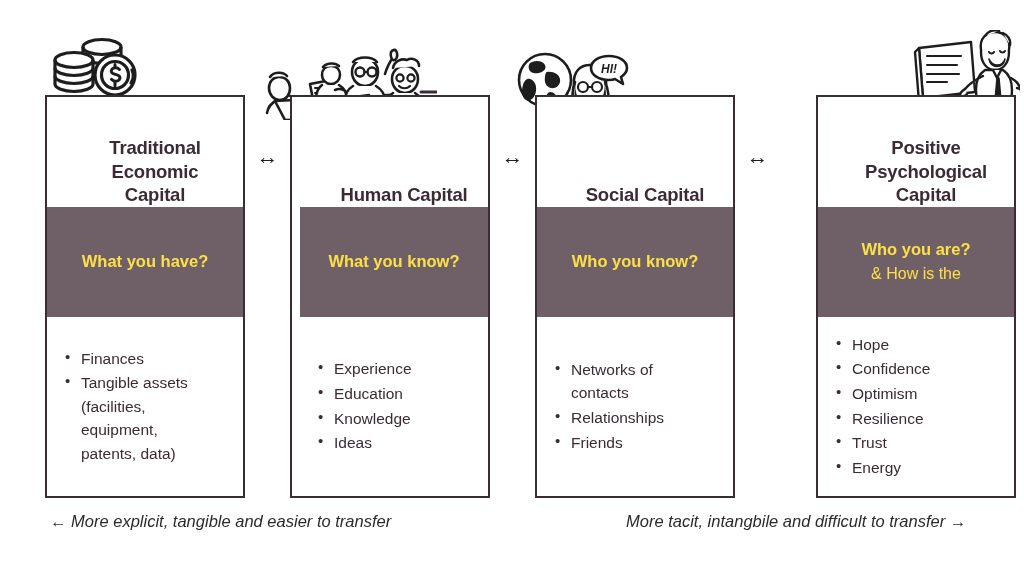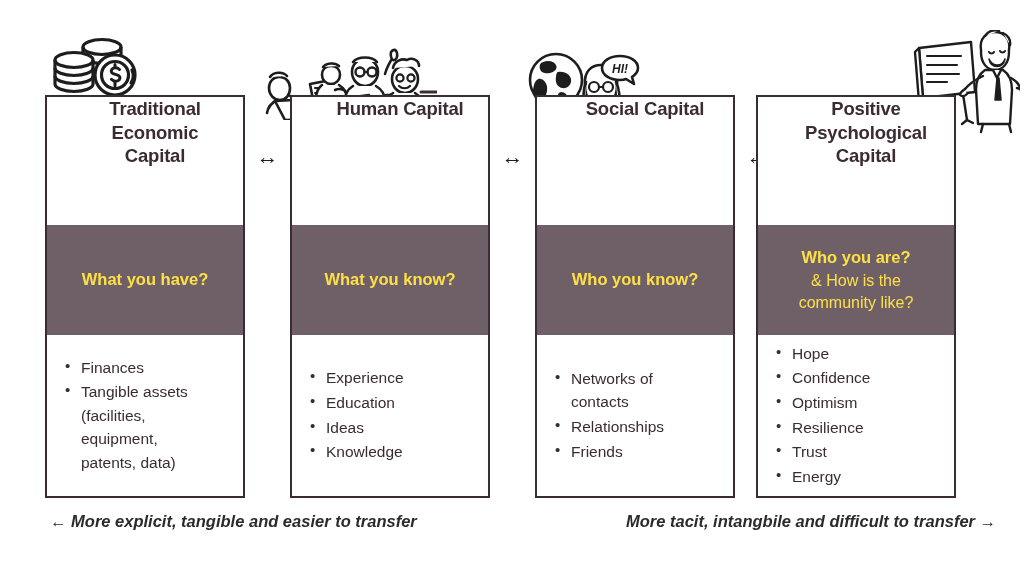--- a/index.html
+++ b/index.html
@@ -27,29 +27,29 @@
     top: 95px;
     width: 200px;
     height: 403px;
     border: 2px solid #3B2B33;
     background: #ffffff;
     box-sizing: border-box;
     display: flex;
     flex-direction: column;
   }
   .col-1 { left: 45px; }
-  .col-2 { left: 290px; }
+  .col-2 { left: 290px; padding-left: 8px; }
   .col-3 { left: 535px; }
-  .col-4 { left: 756px; }
+  .col-4 { left: 816px; }
 
   .col-title {
-    height: 128px;
+    height: 110px;
     box-sizing: border-box;
     display: flex;
-    align-items: flex-start;
+    align-items: flex-end;
     justify-content: center;
     text-align: center;
     padding: 0 8px;
     color: #3B2B33;
     font-weight: bold;
     font-size: 18.5px;
     line-height: 1.28;
     letter-spacing: -0.2px;
     margin-left: 20px;
   }
@@ -128,21 +128,20 @@
   .conn-3 { left: 735px; }
 
   
   .caption {
     position: absolute;
     top: 512px;
     color: #2b2b2b;
     font-size: 16.5px;
     font-style: italic;
     white-space: nowrap;
-    font-weight: bold;
   }
   .caption-left { left: 50px; }
   .caption-right { left: 598px; margin-left: 28px; }
 
   
   .illo {
     position: absolute;
   }
   .illo svg { display: block; }
 </style>
@@ -209,21 +208,21 @@
 
         <path d="M44 59 L60 57 L62 64 L46 66 Z"></path>
         <path d="M82 54 L104 51 L107 62 L85 65 Z"></path>
         <path d="M88 57h14" stroke-width="2"></path>
         <path d="M70 46c4-2 9-1 11 2"></path>
         <path d="M156 48h16" stroke="#3B2B33" stroke-width="3"></path>
       </g>
     </svg>
   </div>
 
-  <div class="illo" style="left:523px; top:48px;">
+  <div class="illo" style="left:512px; top:48px;">
     <svg width="132" height="76" viewBox="0 0 132 76">
       <g fill="#fff" stroke="#1d1d1d" stroke-width="2.6" stroke-linejoin="round" stroke-linecap="round">
 
         <circle cx="33" cy="32" r="26"></circle>
         <g fill="#1d1d1d" stroke="none">
           <path d="M20 14c5-2 11-1 13 3 2 4-2 7-6 8-4 1-9 0-10-4-1-3 0-6 3-7z"></path>
           <path d="M35 24c6-1 12 2 13 7 1 6-4 10-9 9-5-1-7-6-6-11 0-3 1-5 2-5z"></path>
           <path d="M18 31c4 1 7 6 6 12-1 7-6 11-10 9-4-2-5-9-3-15 1-4 4-7 7-6z"></path>
           <path d="M38 44c4 0 7 3 6 7-1 4-5 6-8 4-3-2-2-11 2-11z"></path>
         </g>
@@ -335,22 +334,22 @@
         <div>Human Capital</div>
       </div>
     </div>
     <div class="col-band">
       <div class="band-main">What you know?</div>
     </div>
     <div class="col-body">
       <ul class="bullets">
         <li><span>Experience</span></li>
         <li><span>Education</span></li>
+        <li><span>Knowledge</span></li>
         <li><span>Ideas</span></li>
-        <li><span>Knowledge</span></li>
       </ul>
     </div>
   </div>
 
   <div class="col col-3">
     <div class="col-title">
       <div>
         <div>Social Capital</div>
       </div>
     </div>
@@ -374,21 +373,20 @@
       <div>
         <div>Positive</div>
         <div>Psychological</div>
         <div>Capital</div>
       </div>
     </div>
     <div class="col-band">
       <div class="band-main">Who you are?</div>
       <div class="band-sub">
         <div>&amp; How is the</div>
-        <div>community like?</div>
       </div>
     </div>
     <div class="col-body">
       <ul class="bullets">
         <li><span>Hope</span></li>
         <li><span>Confidence</span></li>
         <li><span>Optimism</span></li>
         <li><span>Resilience</span></li>
         <li><span>Trust</span></li>
         <li><span>Energy</span></li>

